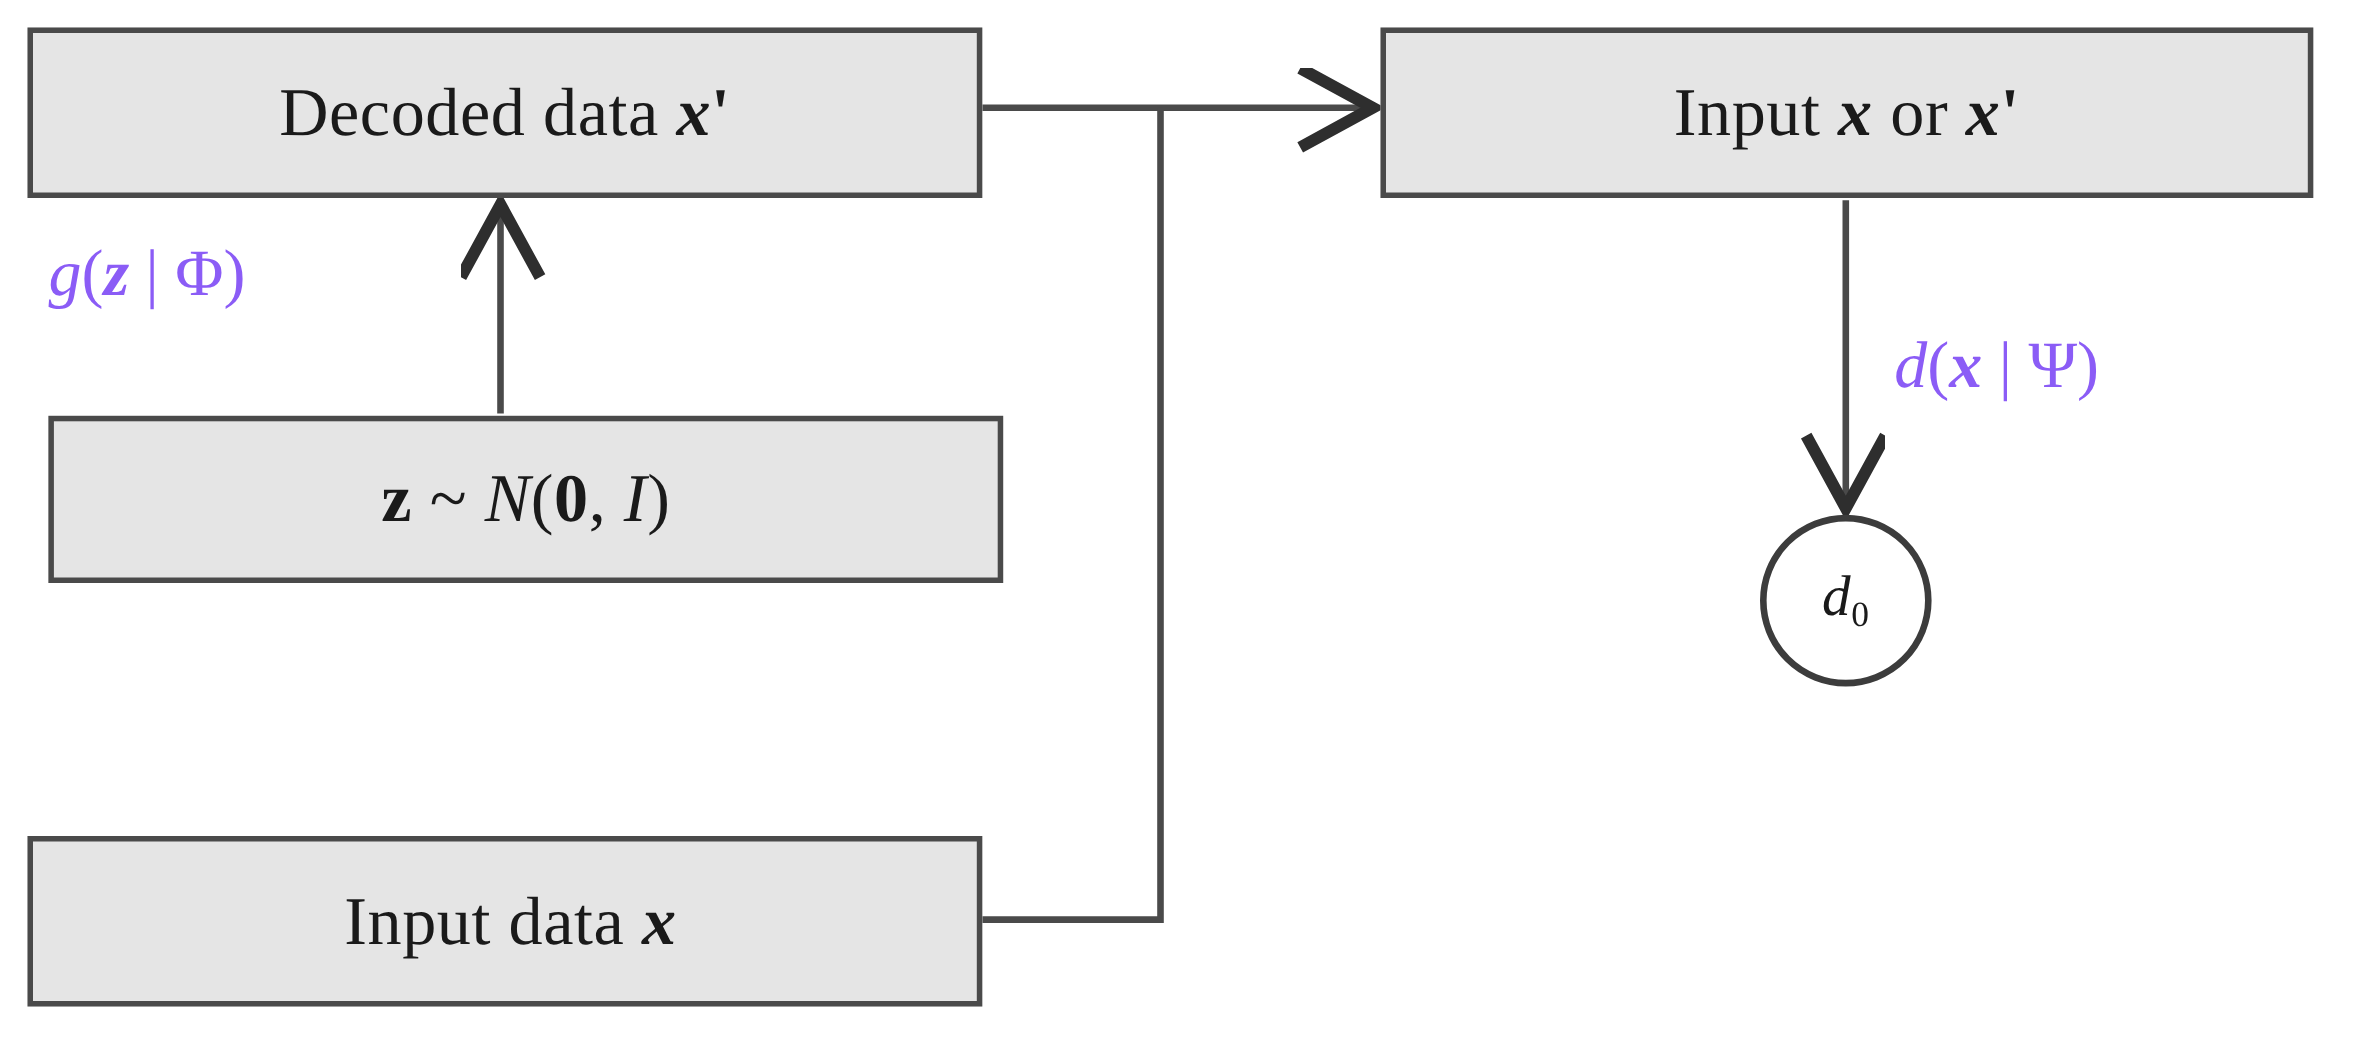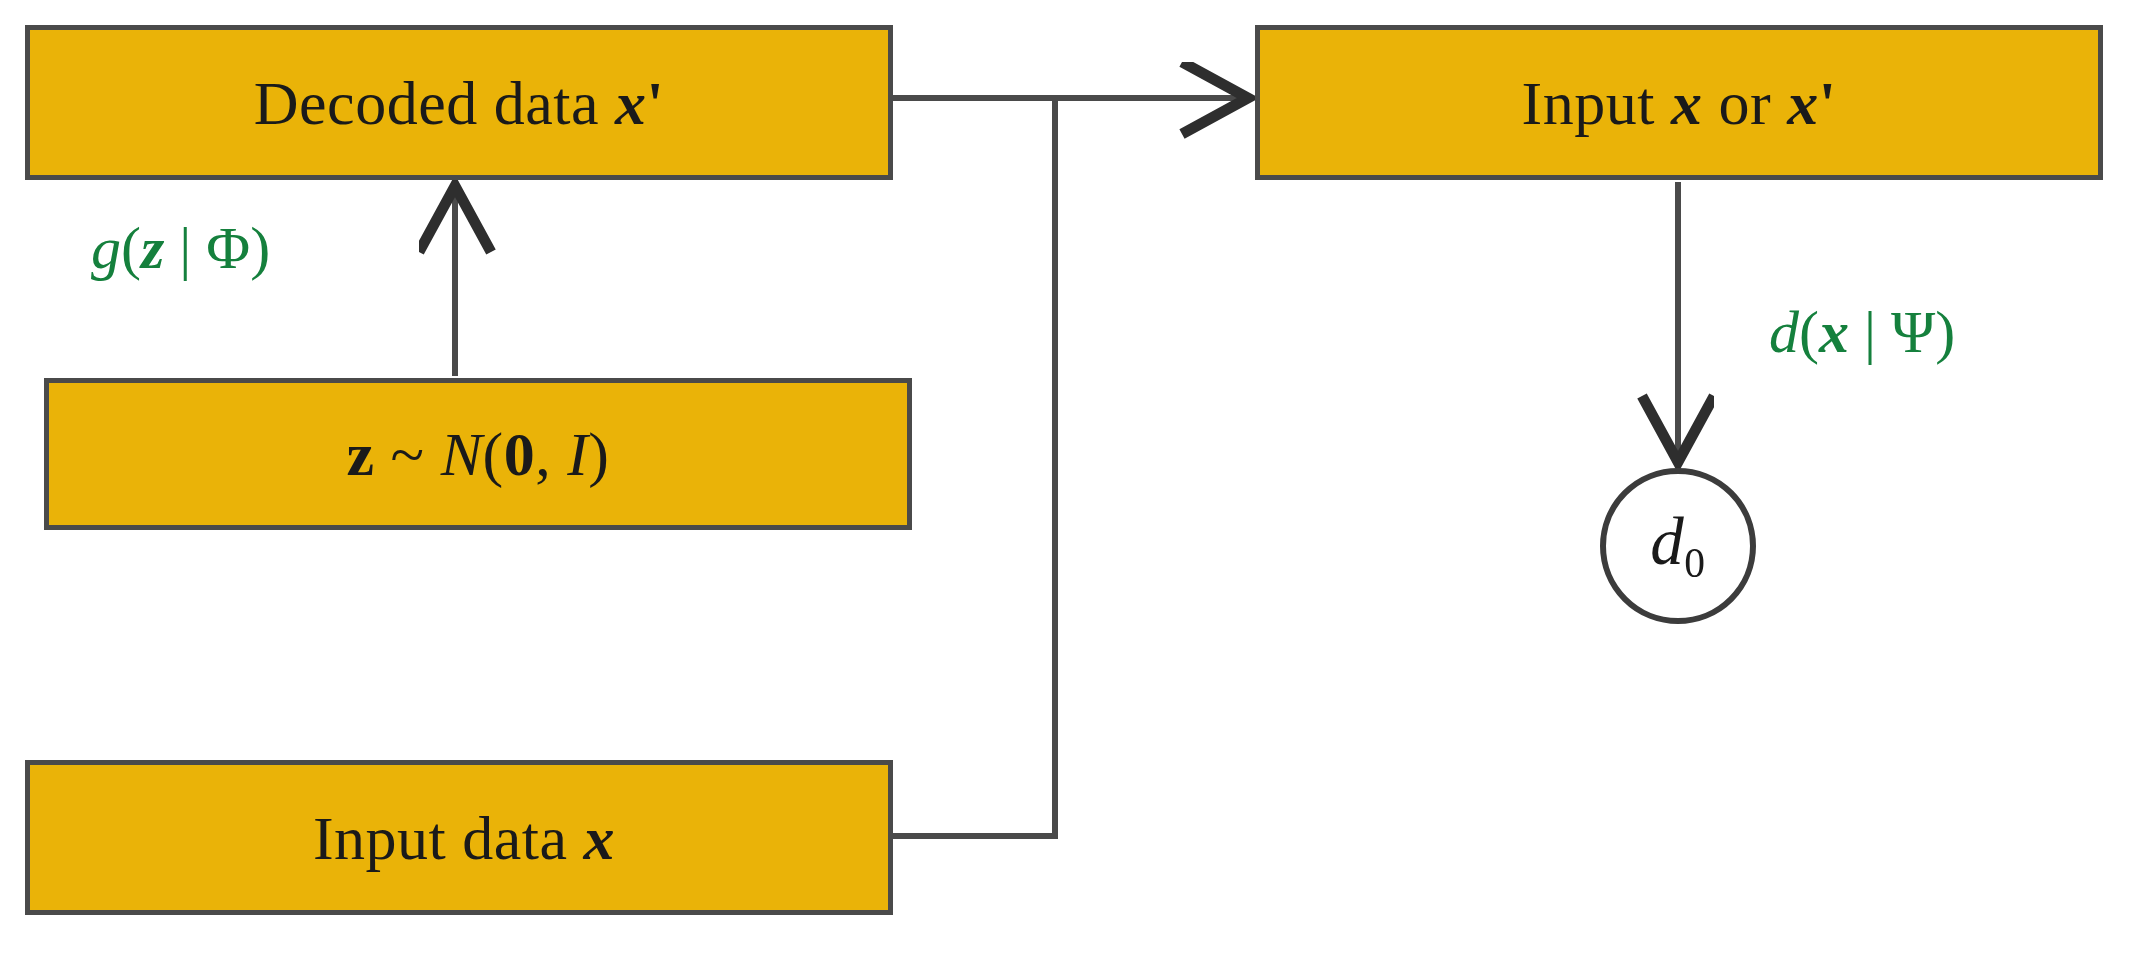--- a/index.html
+++ b/index.html
@@ -20,21 +20,21 @@
     position: absolute;
     left: 0;
     top: 0;
     width: 2139px;
     height: 956px;
   }
   
   .node-box {
     position: absolute;
     box-sizing: border-box;
-    background: #eab308;
+    background: #e5e5e5;
     border: 5px solid #4a4a4a;
     display: flex;
     align-items: center;
     justify-content: center;
     z-index: 3;
   }
   .node-label {
     font-family: "Liberation Serif", "DejaVu Serif", serif;
     color: #1a1a1a;
     font-size: 62px;
@@ -48,26 +48,25 @@
 
   #box-decoded   { left: 25px;   top: 25px;  width: 868px; height: 155px; }
   #box-latent    { left: 25px;   top: 378px; width: 868px; height: 152px; margin-left: 19px; }
   #box-inputdata { left: 25px;   top: 760px; width: 868px; height: 155px; }
   #box-inputxor  { left: 1255px; top: 25px;  width: 848px; height: 155px; }
 
   
   .math-label {
     position: absolute;
     font-family: "Liberation Serif", "DejaVu Serif", serif;
-    color: #15803d;
+    color: #8b5cf6;
     font-size: 60px;
     line-height: 1;
     white-space: nowrap;
     z-index: 4;
-    margin-left: 47px;
   }
   .math-label .it   { font-style: italic; }
   .math-label .bi   { font-style: italic; font-weight: bold; }
   .math-label .up   { font-style: normal; }
   #label-g { left: 44px;   top: 218px; }
   #label-d { left: 1722px; top: 302px; }
 
   
   #circle-d0 {
     position: absolute;
@@ -77,21 +76,21 @@
     height: 156px;
     box-sizing: border-box;
     border: 6px solid #3c3c3c;
     border-radius: 50%;
     background: #ffffff;
     display: flex;
     align-items: center;
     justify-content: center;
     z-index: 3;
   }
-  #circle-d0 .node-label { font-size: 67px; }
+  #circle-d0 .node-label { font-size: 52px; }
   .sub {
     font-size: 0.62em;
     vertical-align: -0.32em;
     font-style: normal;
   }
 </style>
 </head>
 <body>
 
 <div id="canvas">

